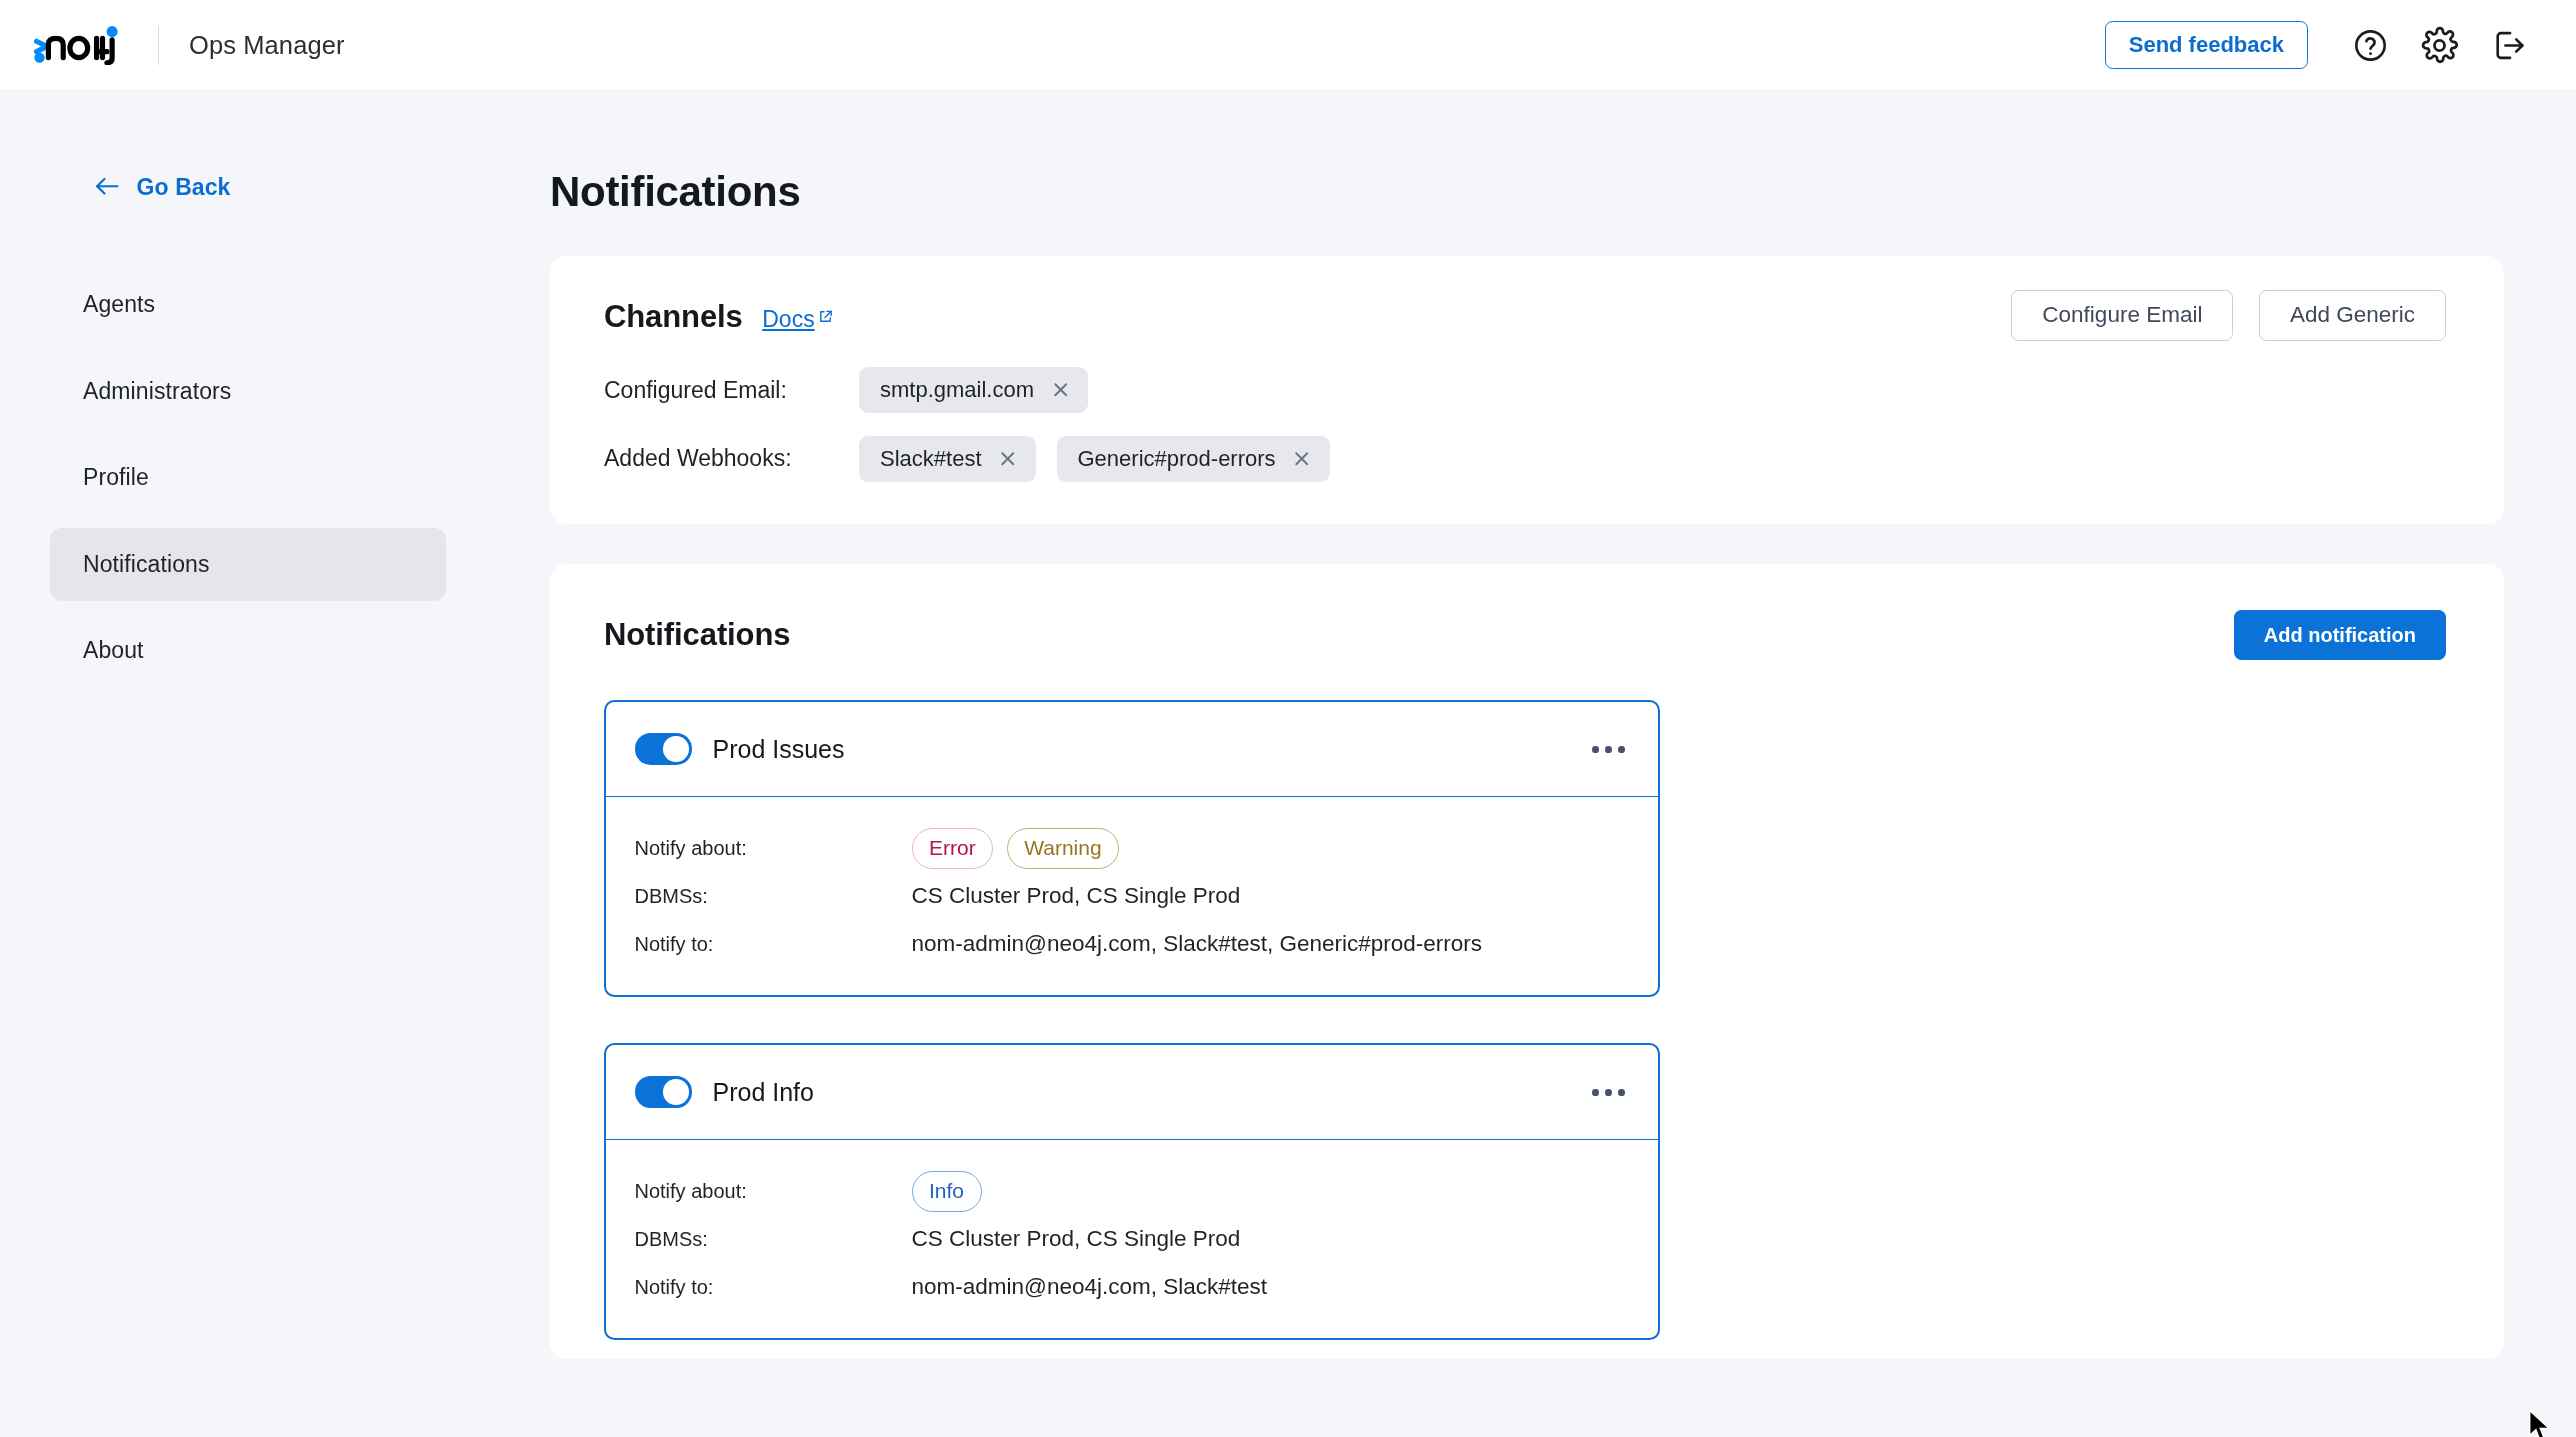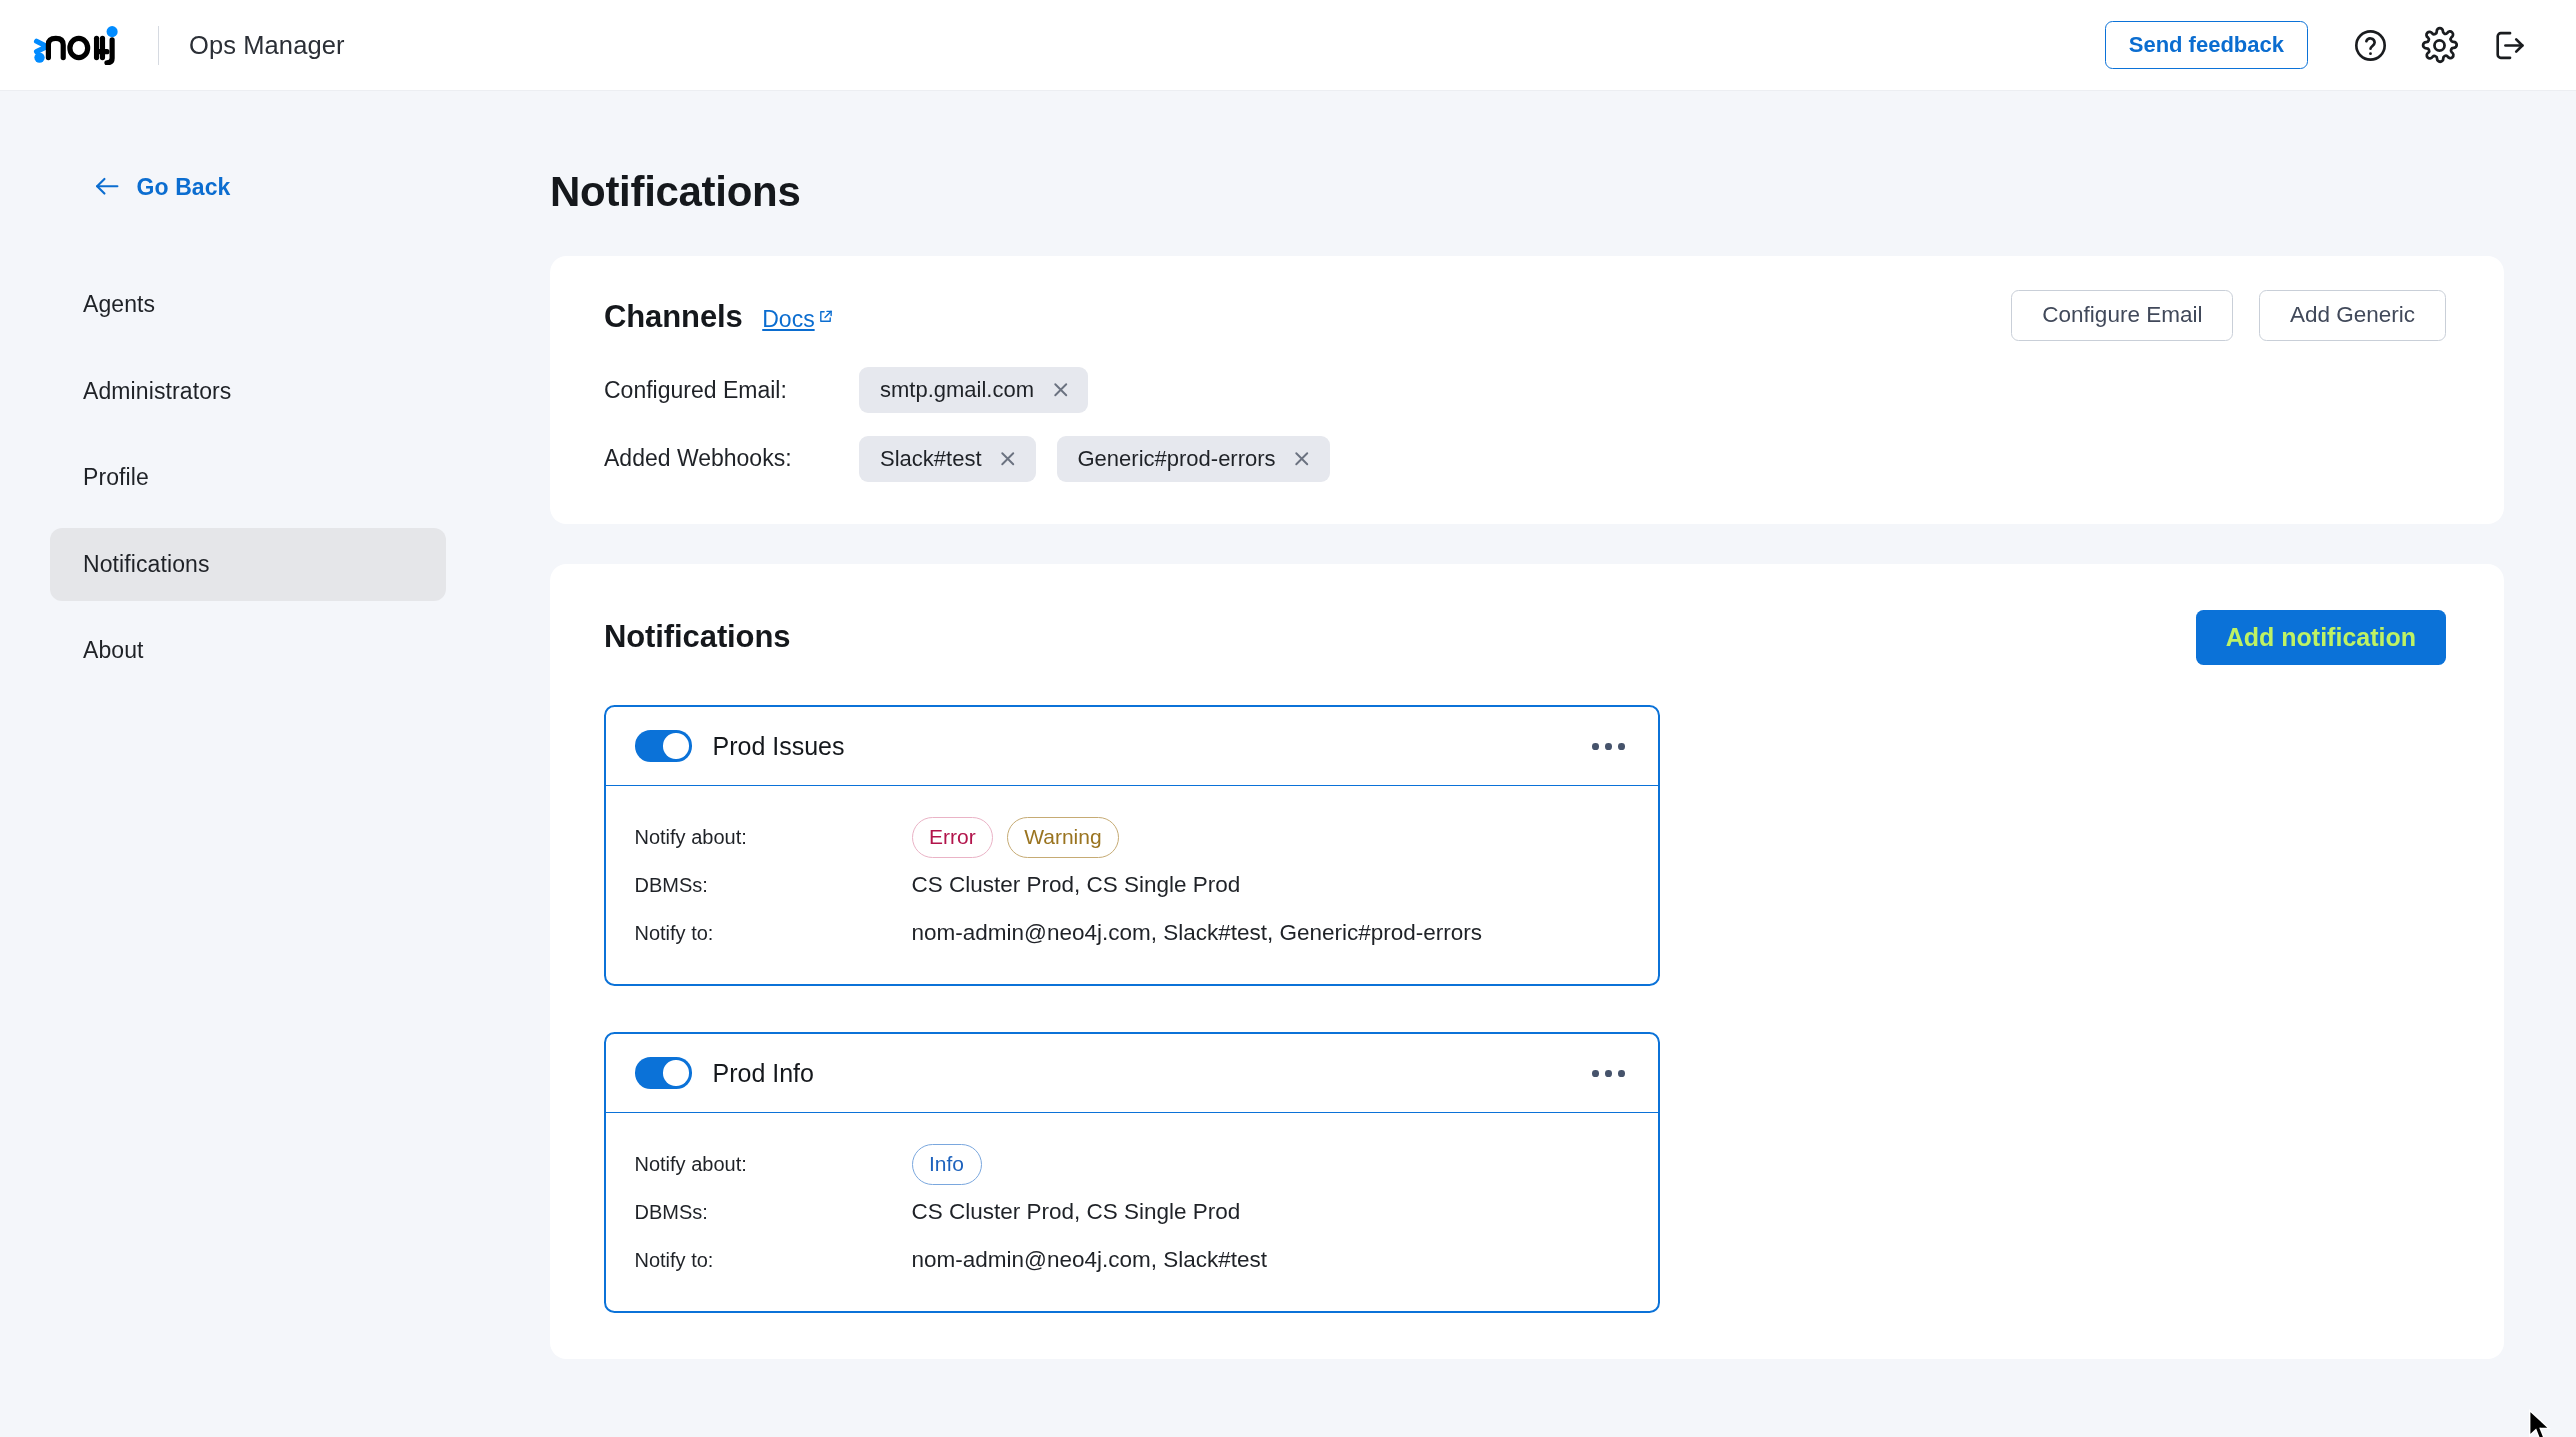--- a/index.html
+++ b/index.html
@@ -273,45 +273,45 @@
   .section-title {
     font-size: 31px;
     font-weight: bold;
     color: #15181c;
     letter-spacing: -0.1px;
   }
 
   .btn-primary {
     margin-left: auto;
     background: #0b72d8;
-    color: #bef264;
+    color: #ffffff;
     border: none;
     border-radius: 7.5px;
-    font-size: 25px;
+    font-size: 20px;
     font-weight: bold;
     font-family: "Liberation Sans", sans-serif;
     padding: 15px 30px 15.7px 30px;
     cursor: pointer;
     white-space: nowrap;
     line-height: 1;
   }
 
   .notif-list { margin-top: 40px; }
 
   .notif-item {
     width: 1056px;
     border: 2.2px solid #0b72d8;
     border-radius: 10.5px;
     background: #ffffff;
     overflow: hidden;
   }
   .notif-item + .notif-item { margin-top: 46px; }
 
   .notif-item-head {
-    height: 79px;
+    height: 95px;
     display: flex;
     align-items: center;
     padding: 0 25.5px 0 28.5px;
     border-bottom: 1.5px solid #0b72d8;
   }
 
   .toggle {
     width: 57px;
     height: 31.5px;
     border-radius: 15.7px;

